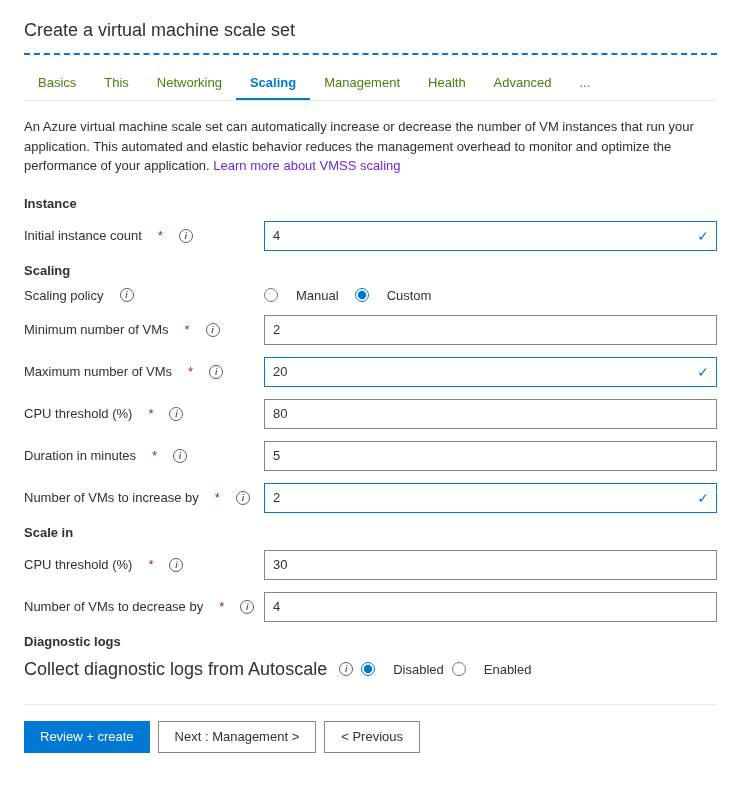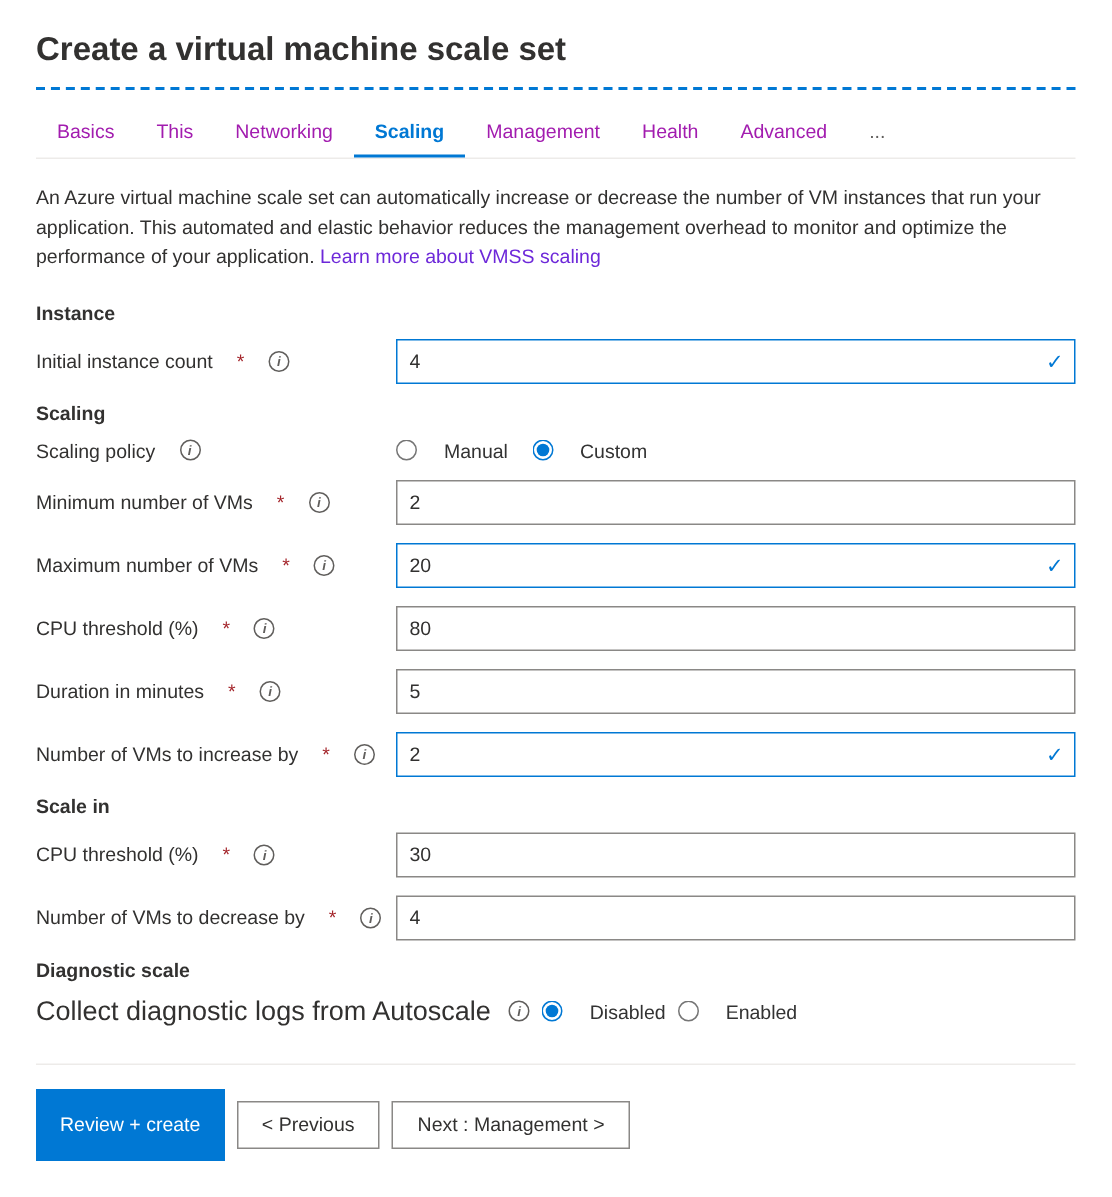--- a/index.html
+++ b/index.html
@@ -9,22 +9,22 @@
       color: #333;
       background: #fff;
       width: 741px;
       min-height: 798px;
     }
     .page-container {
       padding: 20px 24px;
       max-width: 741px;
     }
     .page-title {
-      font-size: 22px;
-      font-weight: 700;
+      font-size: 18px;
+      font-weight: 400;
       color: #323130;
       margin-bottom: 12px;
       padding-bottom: 12px;
       border-bottom: 2px dashed #0078d4;
     }
     .tabs {
       display: flex;
       align-items: center;
       gap: 0;
       margin-bottom: 16px;
@@ -37,21 +37,21 @@
       cursor: pointer;
       border-bottom: 2px solid transparent;
       text-decoration: none;
     }
     .tab.active {
       color: #0078d4;
       border-bottom: 2px solid #0078d4;
       font-weight: 600;
     }
     .tab.inactive {
-      color: #a21caf;
+      color: #4d7c0f;
       border-bottom: 2px solid transparent;
     }
     .tab.dots {
       color: #605e5c;
     }
     .description {
       font-size: 13px;
       color: #323130;
       line-height: 1.5;
       margin-bottom: 20px;
@@ -157,21 +157,21 @@
       align-items: center;
       gap: 8px;
     }
     .btn-primary {
       background: #0078d4;
       color: #fff;
       border: none;
       padding: 6px 16px;
       font-size: 13px;
       cursor: pointer;
-      height: 48px;
+      height: 32px;
     }
     .btn-secondary {
       background: #fff;
       color: #323130;
       border: 1px solid #8a8886;
       padding: 6px 16px;
       font-size: 13px;
       cursor: pointer;
       height: 32px;
     }
@@ -308,33 +308,33 @@
       <div class="form-label">
         <span>Number of VMs to decrease by</span>
         <span class="required"> *</span>
         <span class="info-icon">i</span>
       </div>
       <input type="text" class="form-input" value="4" style="">
     </div>
   </div>
 
   <div class="section-divider">
-    <div class="section-title">Diagnostic scale</div>
+    <div class="section-title">Diagnostic logs</div>
     <div class="diagnostic-row">
       <span class="diagnostic-label">Collect diagnostic logs from Autoscale</span>
       <span class="info-icon">i</span>
       <label class="radio-option">
         <input type="radio" name="diagnostic-logs" checked="" style="">
         <span>Disabled</span>
       </label>
       <label class="radio-option">
         <input type="radio" name="diagnostic-logs" style="">
         <span>Enabled</span>
       </label>
     </div>
   </div>
 
   <div class="footer">
     <button class="btn-primary">Review + create</button>
+    <button class="btn-secondary">Next : Management &gt;</button>
     <button class="btn-secondary">&lt; Previous</button>
-    <button class="btn-secondary">Next : Management &gt;</button>
   </div>
 </div>
 
 </body></html>

